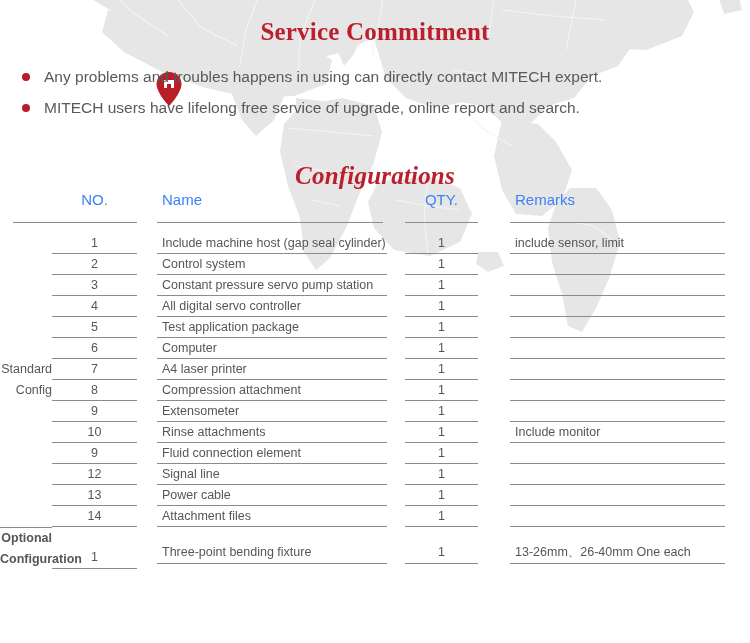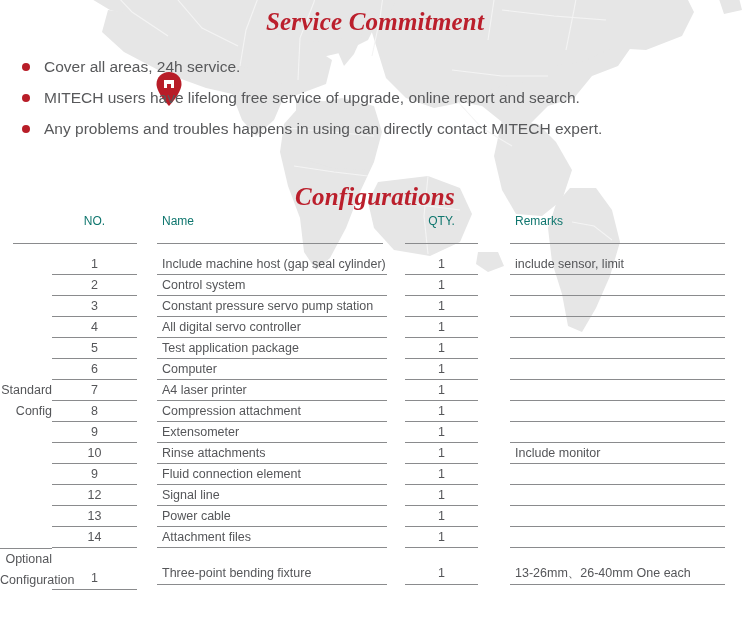--- a/index.html
+++ b/index.html
@@ -46,21 +46,21 @@
   
   .section-title {
     text-align: center;
     color: #bb1f2c;
     font-family: "Liberation Serif", serif;
     font-weight: bold;
     font-size: 25px;
     letter-spacing: 0.2px;
     margin: 0;
   }
-  #service-title { padding-top: 8px; font-style: italic; }
+  #service-title { padding-top: 18px; }
   #config-title  { padding-top: 0; }
 
   
   #commitment-list {
     list-style: none;
     margin: 0;
     padding: 22px 0 0 22px;
   }
   #commitment-list li {
     position: relative;
@@ -133,22 +133,22 @@
   td.col-name .cell { margin-right: 18px; }
   td.col-qty  .cell { margin-right: 32px; }
   td.col-rem  .cell { margin-right: 25px; }
 
   
   tr.head-row td { height: 24px; }
   tr.head-row .cell {
     border-bottom: none;
     height: 24px;
     line-height: 24px;
-    font-size: 12px;
-    color: #0f766e;
+    font-size: 15px;
+    color: #3b82f6;
   }
 
   
   tr.head-rule-row td { height: 1px; line-height: 1px; }
   tr.head-rule-row .rule {
     display: block;
     height: 1px;
     background: #8a8b8d;
   }
   td.col-group .rule.wide { margin-left: 13px; margin-right: 0; }
@@ -234,29 +234,25 @@
   </svg>
 </div>
 
 <div id="content">
 
   <h1 class="section-title" id="service-title">Service Commitment</h1>
 
   <ul id="commitment-list">
     <li>
       <span class="bullet-dot"></span>
-      <span>Cover all areas, 24h service.</span>
+      <span>Any problems and troubles happens in using can directly contact MITECH expert.</span>
     </li>
     <li>
       <span class="bullet-dot"></span>
       <span>MITECH users have lifelong free service of upgrade, online report and search.</span>
-    </li>
-    <li>
-      <span class="bullet-dot"></span>
-      <span>Any problems and troubles happens in using can directly contact MITECH expert.</span>
     </li>
   </ul>
 
   <div id="config-heading-wrap">
     <h1 class="section-title" id="config-title">Configurations</h1>
   </div>
 
   <table id="config-table">
     <colgroup>
       <col class="c-group">
@@ -491,21 +487,21 @@
             <span class="cell txt">Attachment files</span>
           </td>
           <td class="col-qty">
             <span class="cell num">1</span>
           </td>
           <td class="col-rem">
             <span class="cell txt"></span>
           </td>
         </tr>
         <tr class="data-row">
-          <td class="group-cell optional" rowspan="1" style="height: 32px;">
+          <td class="group-cell optional" rowspan="1" style="height: 32px; font-weight: bold;">
             <span class="group-label-2line">Optional</span>
             <span class="group-label-2line">Configuration</span>
           </td>
           <td class="col-no" style="height: 32px;">
             <span class="cell num" style="margin-top: 10px; height: 32px; line-height: 40px;">1</span>
           </td>
           <td class="col-name" style="height: 32px;">
             <span class="cell txt" style="height: 32px; line-height: 40px;">Three-point bending fixture</span>
           </td>
           <td class="col-qty" style="height: 32px;">

